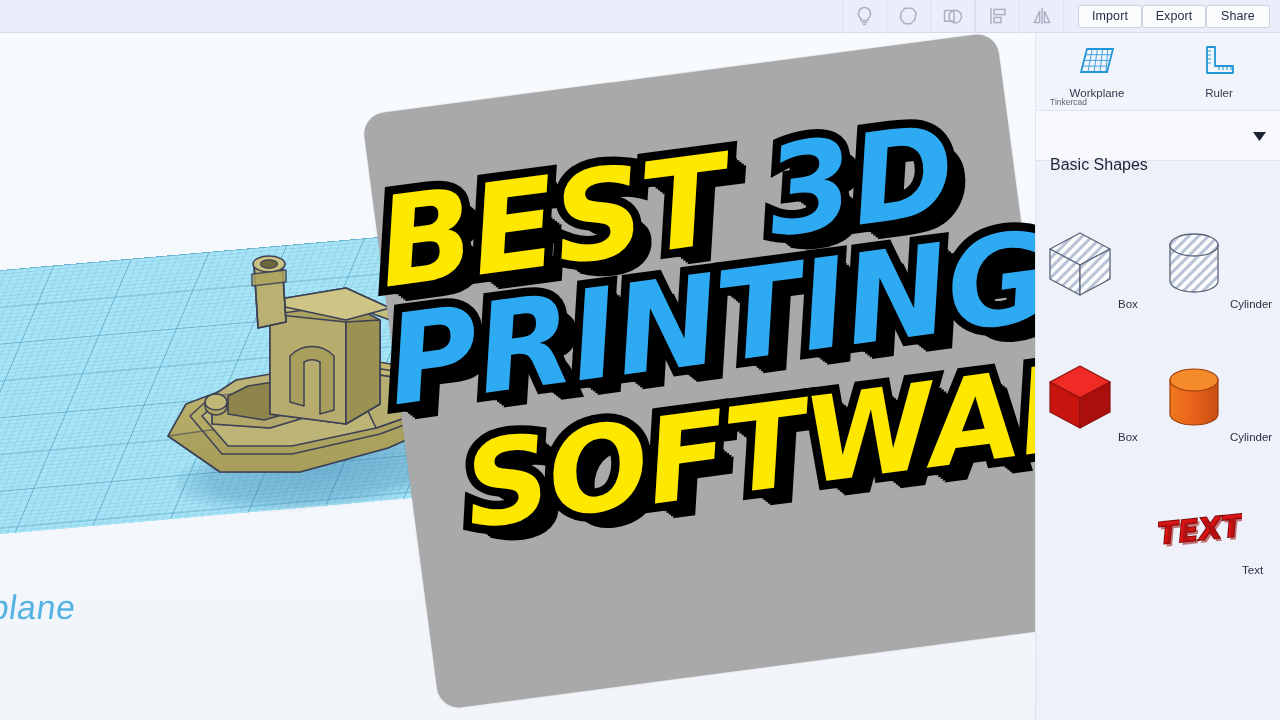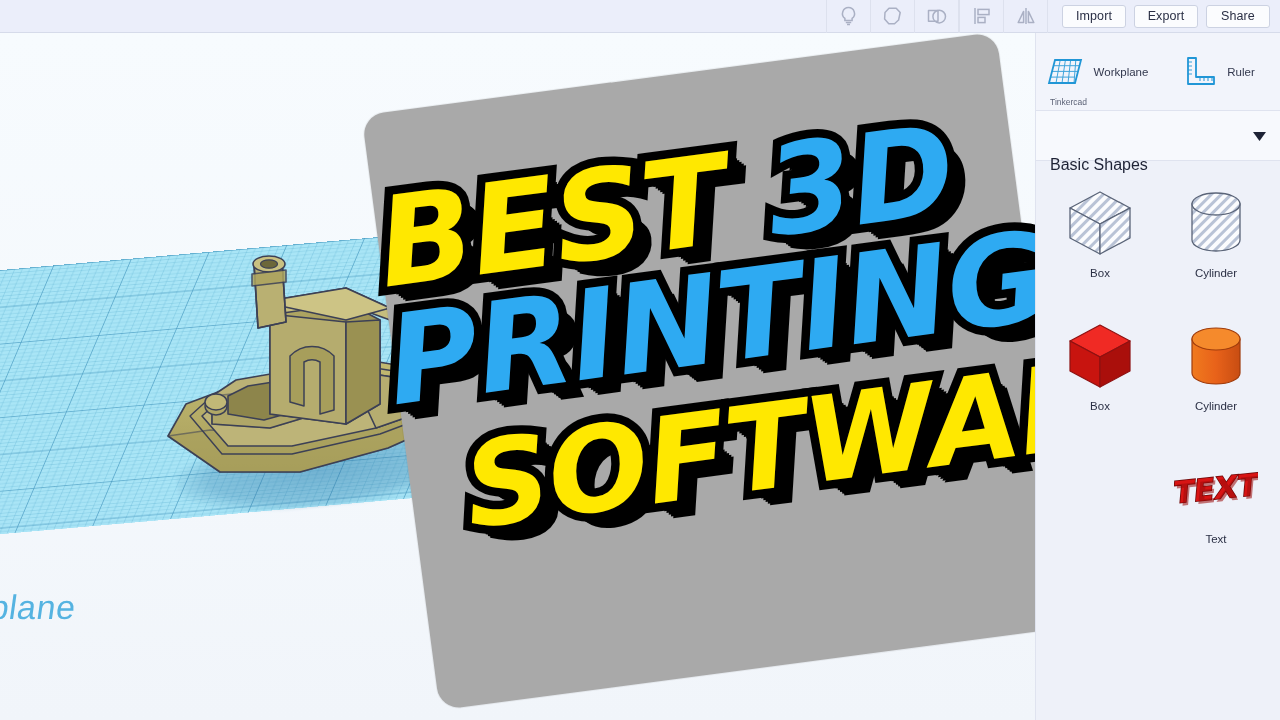--- a/index.html
+++ b/index.html
@@ -17,21 +17,21 @@
     display:flex; align-items:center;
   }
   .topbar-left{ flex:1 1 auto; height:100%; }
   .tool-group{ display:flex; align-items:center; height:100%; }
   .tool-btn{
     width:44px; height:33px; display:flex; align-items:center; justify-content:center;
     border-left:1px solid #dde1ee;
   }
   .tool-btn svg{ display:block; }
   .tool-sep{ width:1px; height:33px; background:#dde1ee; }
-  .topbar-right{ display:flex; align-items:center; gap:8px; padding:0 10px 0 14px; height:100%;justify-content:flex-end;}
+  .topbar-right{ display:flex; align-items:center; padding:0 10px 0 14px; height:100%;justify-content:flex-end;}
   .tb-button{
     height:23px; min-width:64px; padding:0 12px;
     background:#fbfcfe; border:1px solid #ccd2e2; border-radius:3px;
     font-size:12.5px; color:#2a2f45; display:flex; align-items:center; justify-content:center;
     letter-spacing:.1px;
   }
 
   
   .canvas{
     position:absolute; left:0; top:33px; width:1035px; height:687px;
@@ -104,37 +104,37 @@
   .rpanel{
     position:absolute; right:0; top:33px; width:245px; height:687px;
     background:#eef1f9; border-left:1px solid #dfe3ef; z-index:20;
     display:flex; flex-direction:column;
   }
   .helper-row{
     display:flex; height:78px; background:#f2f4fb;
     border-bottom:1px solid #dfe3ef;
   }
   .helper{
-    flex:1; display:flex; flex-direction:row; align-items:center; justify-content:center; gap:10px;
+    flex:1; display:flex; flex-direction:column; align-items:center; justify-content:center; gap:10px;
   }
   .helper-label{ font-size:11.5px; color:#33384e; }
   .dropdown{
     height:50px; background:#f7f9fd; border-bottom:1px solid #dfe3ef;
     display:flex; align-items:center; padding:0 14px; position:relative;
   }
   .dd-texts{ display:flex; flex-direction:column; justify-content:center; line-height:1.1;gap:30px; }
   .dd-sub{ font-size:8.5px; color:#5d6377; }
   .dd-main{ font-size:16px; color:#1d2235; margin-top:19px; }
   .dd-caret{ margin-left:auto; }
   .shape-grid{
     flex:1; padding:16px 6px 0 6px;
     display:grid; grid-template-columns:1fr 1fr; grid-auto-rows:133px;
     overflow:hidden;
   }
-  .shape-cell{ display:flex; flex-direction:column; align-items:center; justify-content:flex-start; }
+  .shape-cell{ display:flex; flex-direction:row; align-items:flex-end; justify-content:flex-start; }
   .shape-art{ height:92px; display:flex; align-items:center; justify-content:center; }
   .shape-label{ font-size:11.5px; color:#2b3045; margin-top:-2px; }
 </style>
 </head>
 <body>
 
 <div id="app">
 
   <div class="canvas">
 

